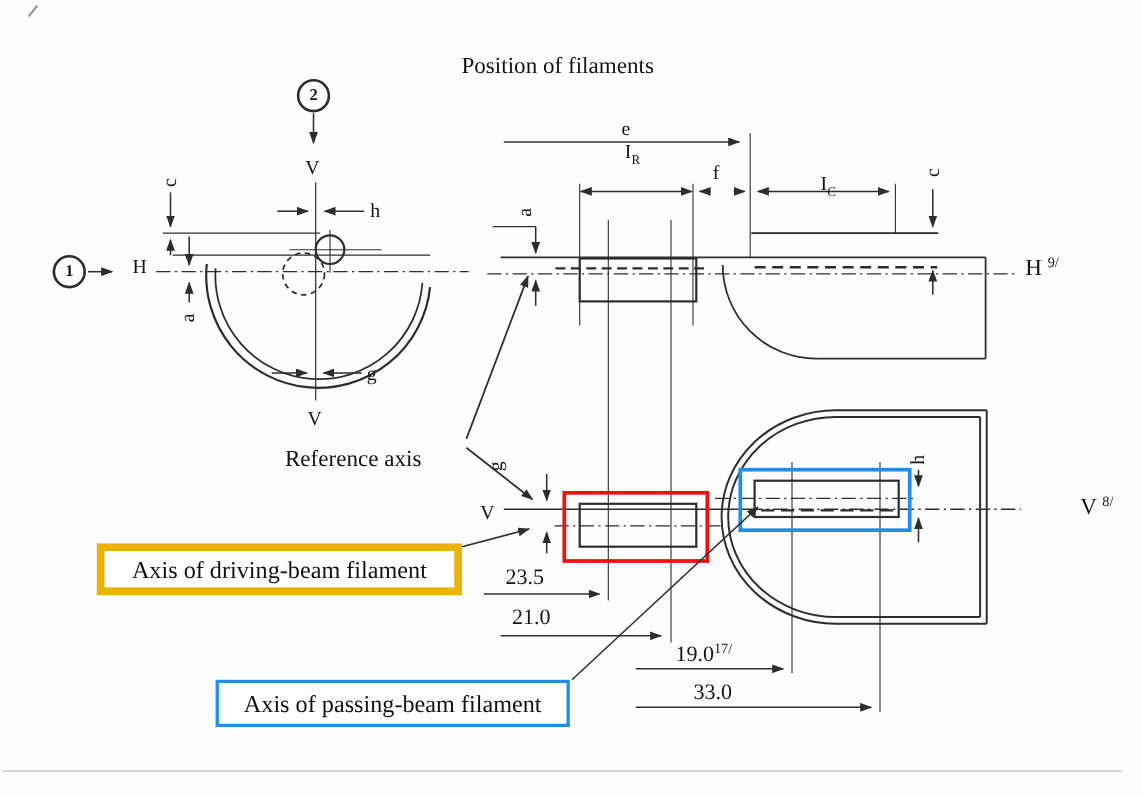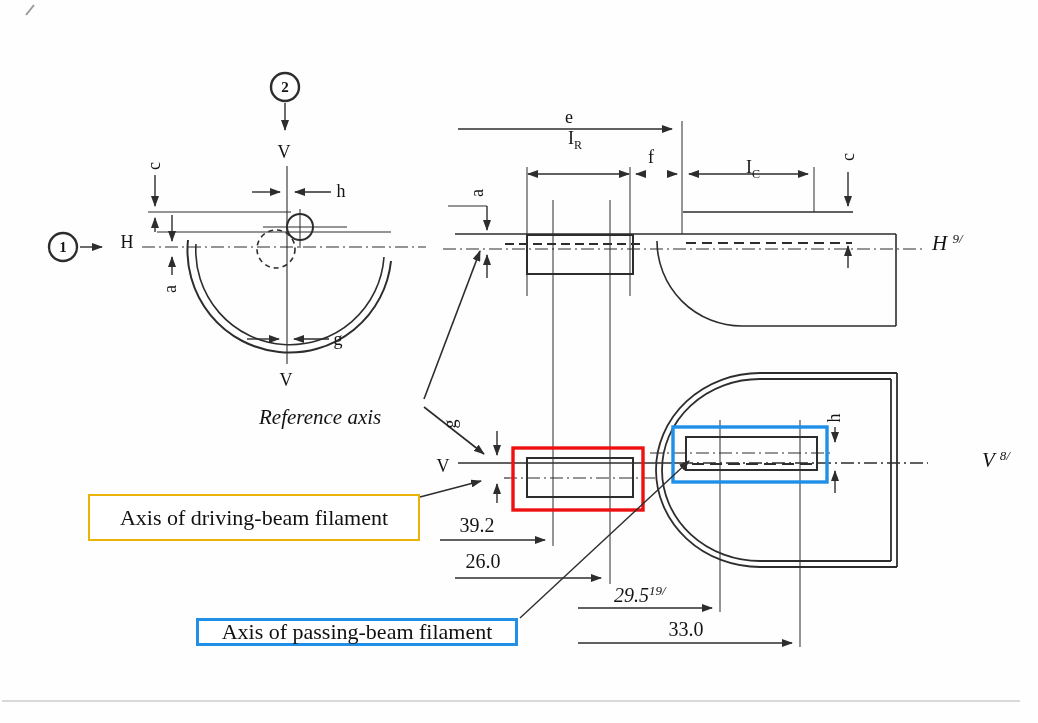--- a/index.html
+++ b/index.html
@@ -2,29 +2,29 @@
 <html><head>
 <meta charset="utf-8">
 <style>
   html,body{margin:0;padding:0;background:#ffffff;}
   #canvas{position:relative;width:1038px;height:723px;background:#fefefe;overflow:hidden;
           font-family:"Liberation Serif","DejaVu Serif",serif;color:#1a1a1a;}
   #art{position:absolute;left:0;top:0;width:1038px;height:723px;}
   .lbl{position:absolute;transform:translate(-50%,-50%);font-size:18px;line-height:1;
        white-space:nowrap;color:#141414;}
   .lbl.rot{transform:translate(-50%,-50%) rotate(-90deg);}
-  .lbl.anchor-left{transform:translate(0,-50%);font-style:italic;}
+  .lbl.anchor-left{transform:translate(0,-50%);}
   .lbl.big{font-size:21px;}
   .lbl.dim{font-size:20px;}
   .lbl.badge{font-size:15px;font-weight:bold;}
   .lbl sub{font-size:12px;vertical-align:-5px;}
   .lbl sup{font-size:13px;vertical-align:7px;}
   .callout{position:absolute;display:flex;align-items:center;justify-content:center;
            background:#ffffff;font-size:22px;color:#111;box-sizing:border-box;}
-  .callout.red{border:2px solid #eab308;}
+  .callout.red{border:7px solid #eab308;}
   .callout.blue{border:3px solid #1f8fe8;}
 </style>
 </head>
 <body>
 
 <div id="canvas">
 
   <svg id="art" viewBox="0 0 1038 723" xmlns="http://www.w3.org/2000/svg">
     <defs>
       <marker id="ah" viewBox="0 0 11 8" refX="10" refY="4" markerWidth="11" markerHeight="8" markerUnits="userSpaceOnUse" orient="auto-start-reverse">
@@ -142,20 +142,21 @@
       <line x1="420" y1="497" x2="481" y2="481" marker-end="url(#ah)"></line>
       <line x1="520" y1="618" x2="689" y2="461" marker-end="url(#ah)"></line>
 
       <line x1="440" y1="540" x2="545" y2="540" marker-end="url(#ah)"></line>
       <line x1="455" y1="578" x2="601" y2="578" marker-end="url(#ah)"></line>
       <line x1="578" y1="608" x2="712" y2="608" marker-end="url(#ah)"></line>
       <line x1="578" y1="643" x2="792" y2="643" marker-end="url(#ah)"></line>
     </g>
   </svg>
 
+  <span class="lbl big" style="left:507px;top:60px">Position of filaments</span>
 
   <span class="lbl badge" style="left:285px;top:87px">2</span>
   <span class="lbl" style="left:284px;top:152px">V</span>
   <span class="lbl" style="left:341px;top:191px">h</span>
   <span class="lbl rot" style="left:154px;top:166px">c</span>
   <span class="lbl badge" style="left:63px;top:247px">1</span>
   <span class="lbl" style="left:127px;top:242px">H</span>
   <span class="lbl rot" style="left:170px;top:289px">a</span>
   <span class="lbl" style="left:338px;top:339px">g</span>
   <span class="lbl" style="left:286px;top:380px">V</span>
@@ -168,25 +169,25 @@
   <span class="lbl" style="left:753px;top:169px"><span>I</span><sub>C</sub></span>
   <span class="lbl rot" style="left:848px;top:157px">c</span>
   <span class="lbl rot" style="left:477px;top:193px">a</span>
   <span class="lbl big anchor-left" style="left:932px;top:243px"><span>H</span> <sup>9/</sup></span>
 
   <span class="lbl" style="left:443px;top:466px">V</span>
   <span class="lbl rot" style="left:450px;top:424px">g</span>
   <span class="lbl rot" style="left:834px;top:418px">h</span>
   <span class="lbl big anchor-left" style="left:982px;top:460px"><span>V</span> <sup>8/</sup></span>
 
-  <span class="lbl dim" style="left:477px;top:525px">39.2</span>
-  <span class="lbl dim" style="left:483px;top:561px">26.0</span>
-  <span class="lbl dim anchor-left" style="left:614px;top:594px"><span>29.5</span><sup>19/</sup></span>
-  <span class="lbl dim" style="left:686px;top:629px">33.0</span>
+  <span class="lbl dim" style="left:477px;top:525px">23.5</span>
+  <span class="lbl dim" style="left:483px;top:561px">21.0</span>
+  <span class="lbl dim anchor-left" style="left:614px;top:594px"><span>19.0</span><sup>17/</sup></span>
+  <span class="lbl dim" style="left:648px;top:629px">33.0</span>
 
   <div class="callout red" style="left:88px;top:494px;width:332px;height:47px">
     <span>Axis of driving-beam filament</span>
   </div>
-  <div class="callout blue" style="left:196px;top:618px;width:322px;height:28px">
+  <div class="callout blue" style="left:196px;top:618px;width:322px;height:43px">
     <span>Axis of passing-beam filament</span>
   </div>
 
 </div>
 
 </body></html>

